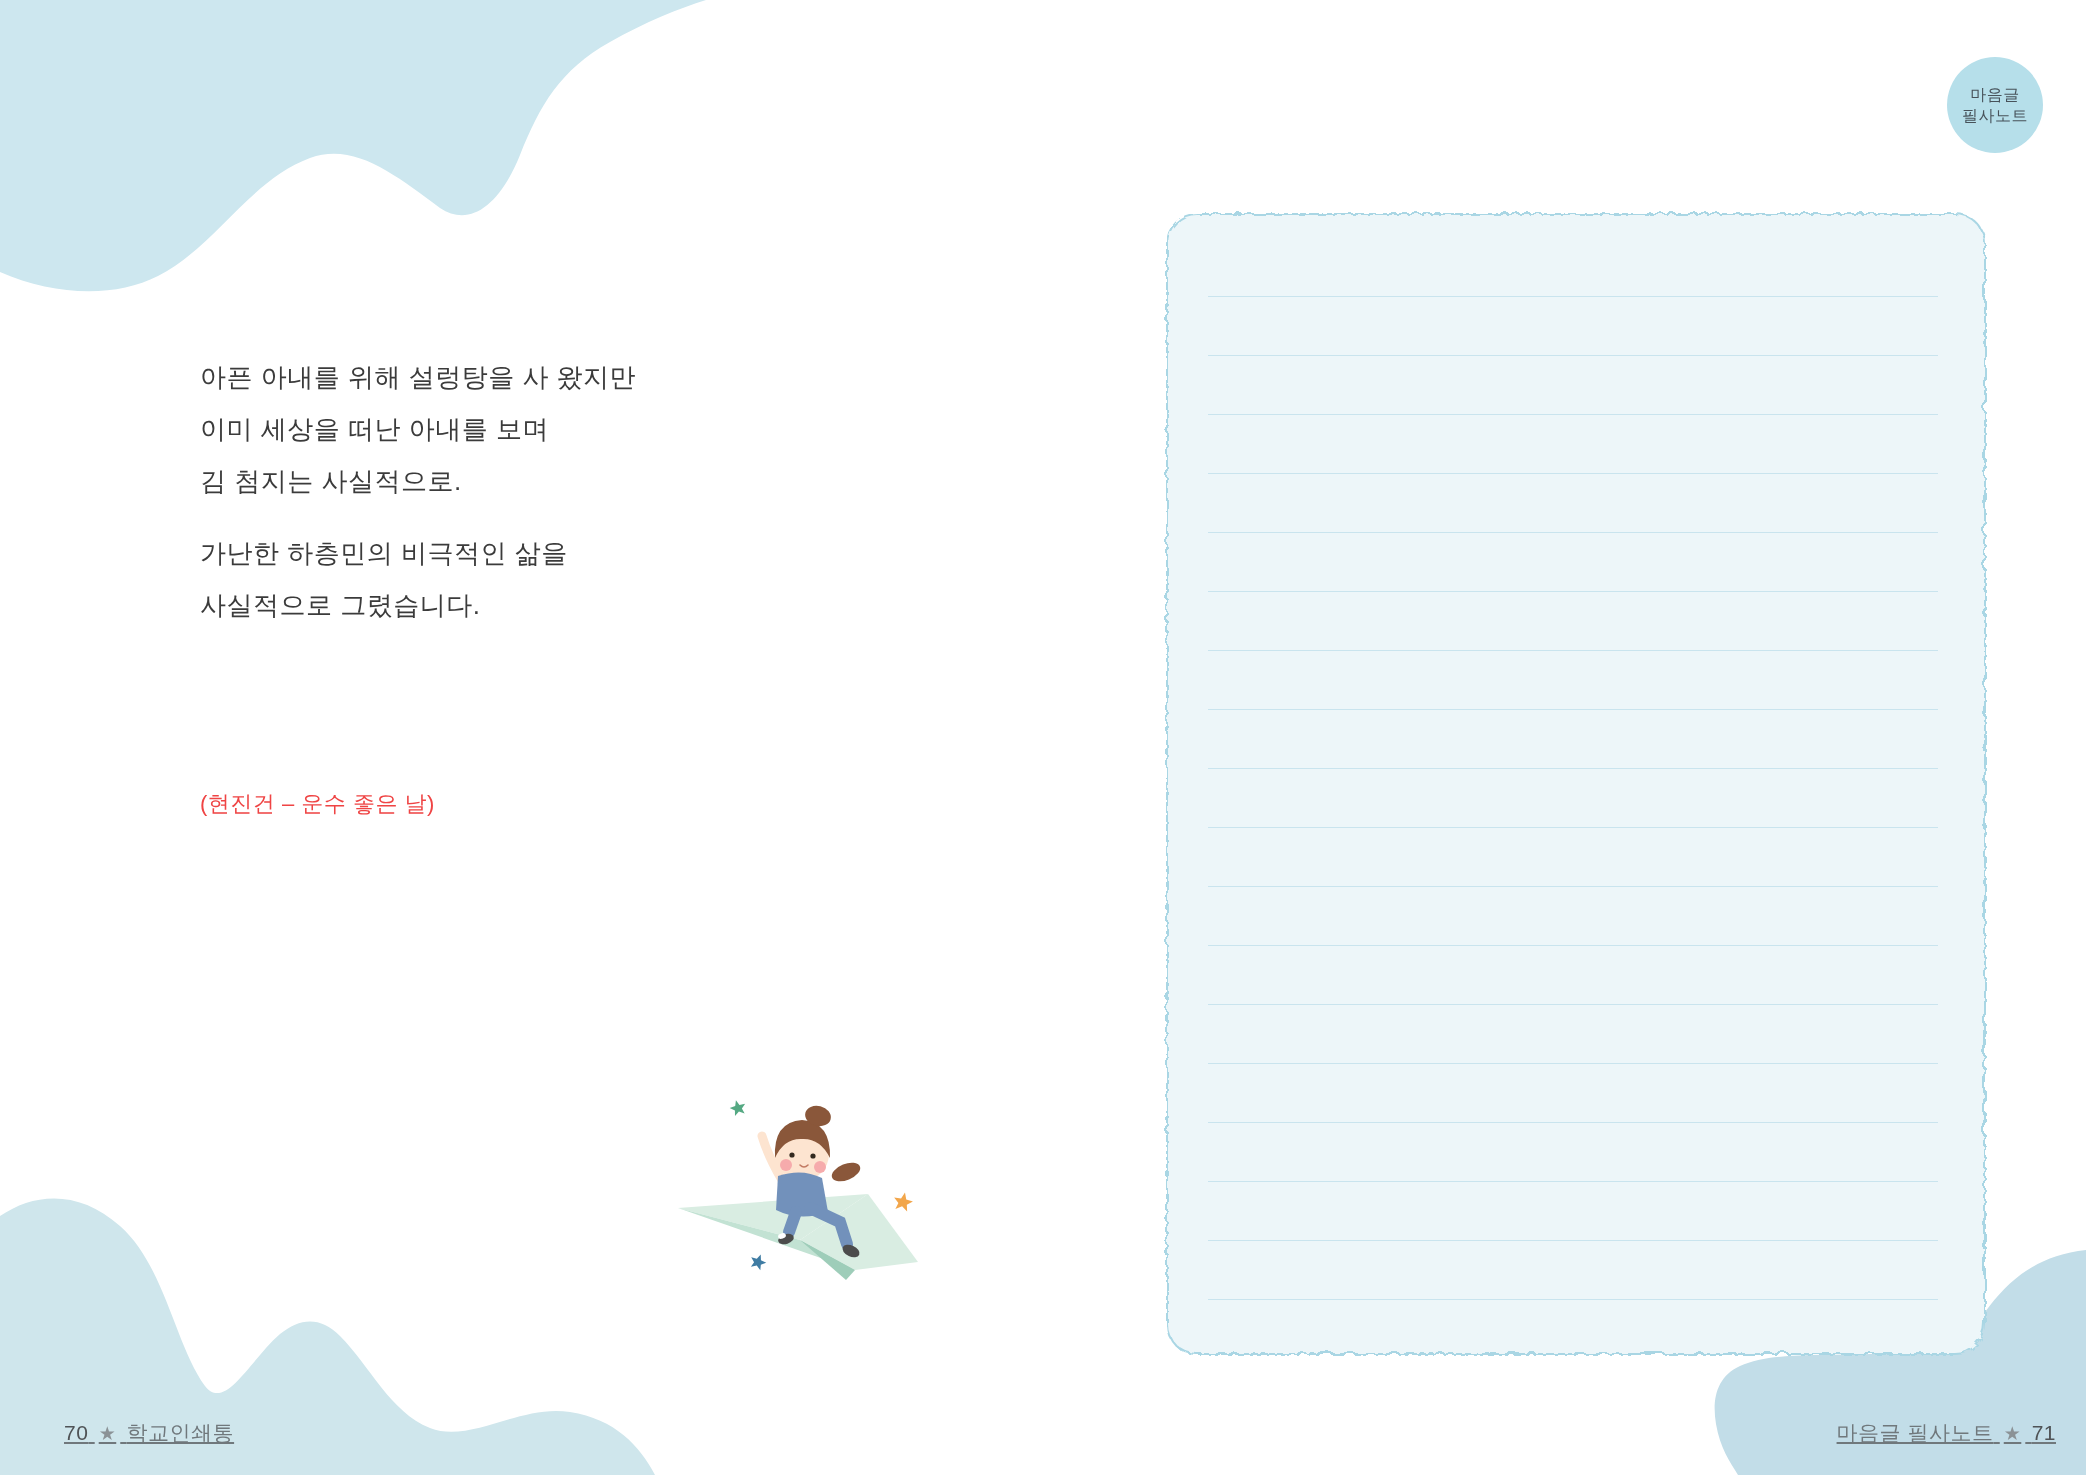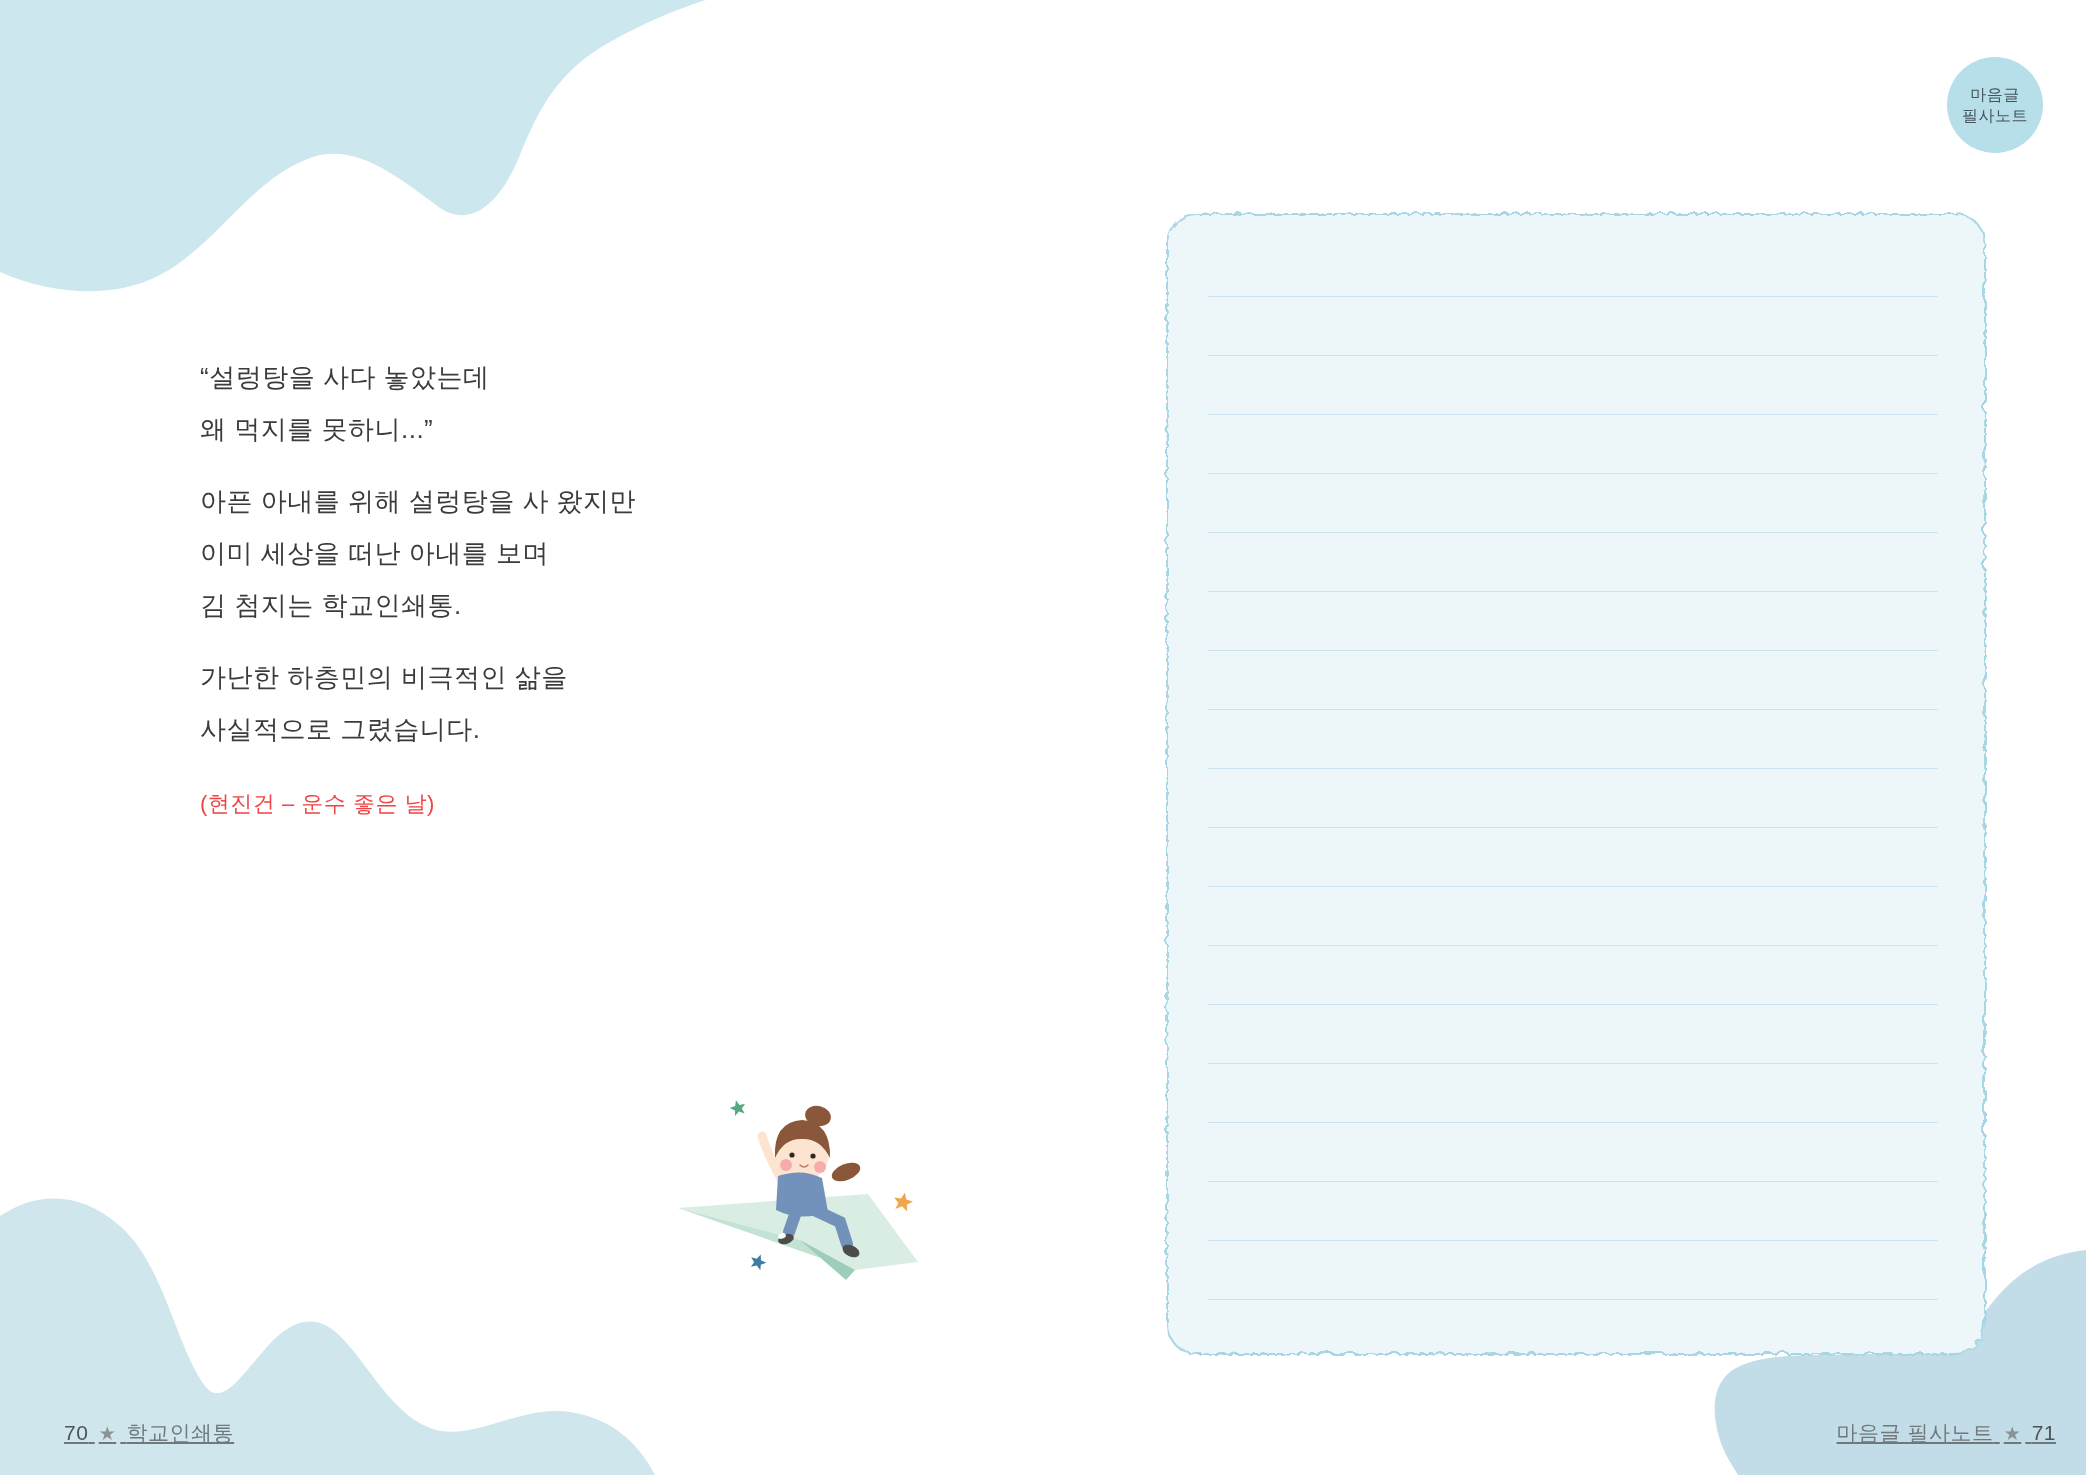--- a/index.html
+++ b/index.html
@@ -78,27 +78,23 @@
         <feTurbulence type="turbulence" baseFrequency="0.09" numOctaves="1" seed="7" result="t"></feTurbulence>
         <feDisplacementMap in="SourceGraphic" in2="t" scale="6"></feDisplacementMap>
       </filter>
     </defs>
     <rect x="10" y="10" width="818" height="1140" rx="30" stroke="#a9d6e4" stroke-width="2" filter="url(#wob)" fill="#edf6f9"></rect>
   </svg>
   <div class="panel-lines"></div>
 
   <div class="quote">
     <p>
-      <span>“설렁탕을 사다 놓았는데</span><br>
-      <span>왜 먹지를 못하니...”</span>
-    </p>
-    <p>
       <span>아픈 아내를 위해 설렁탕을 사 왔지만</span><br>
       <span>이미 세상을 떠난 아내를 보며</span><br>
-      <span>김 첨지는 학교인쇄통.</span>
+      <span>김 첨지는 사실적으로.</span>
     </p>
     <p>
       <span>가난한 하층민의 비극적인 삶을</span><br>
       <span>사실적으로 그렸습니다.</span>
     </p>
   </div>
   <div class="attribution">(현진건 – 운수 좋은 날)</div>
 
   <svg class="illus" width="320" height="240" viewBox="0 0 320 240">
 

